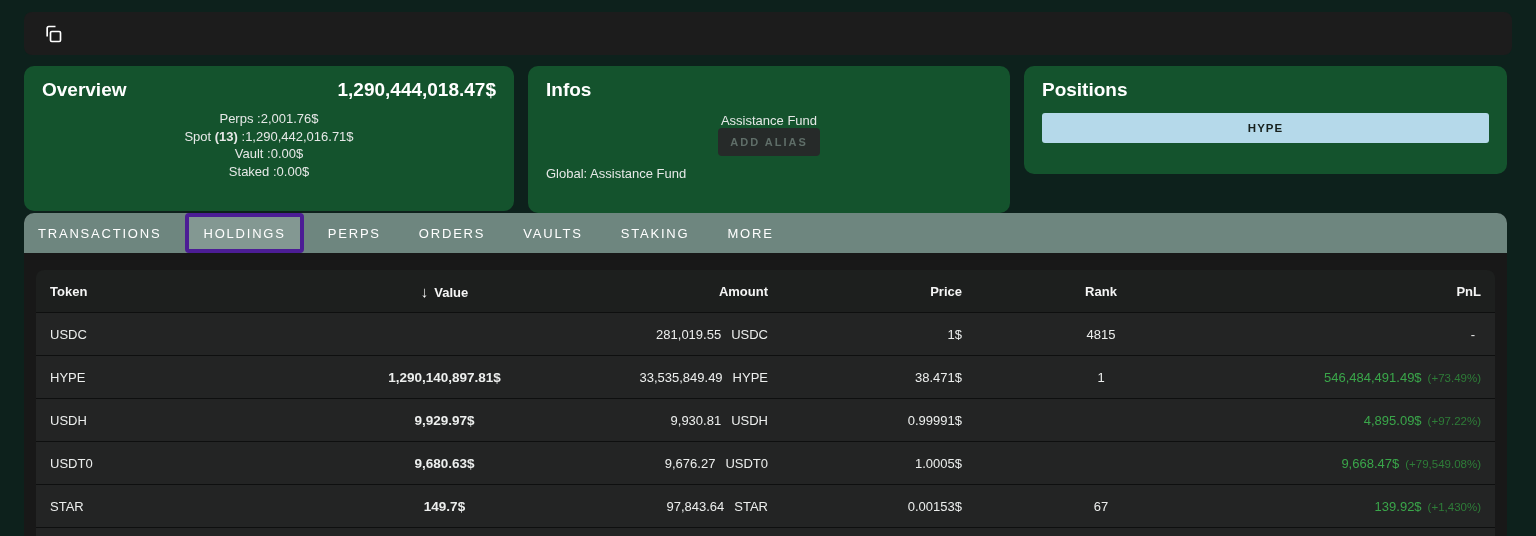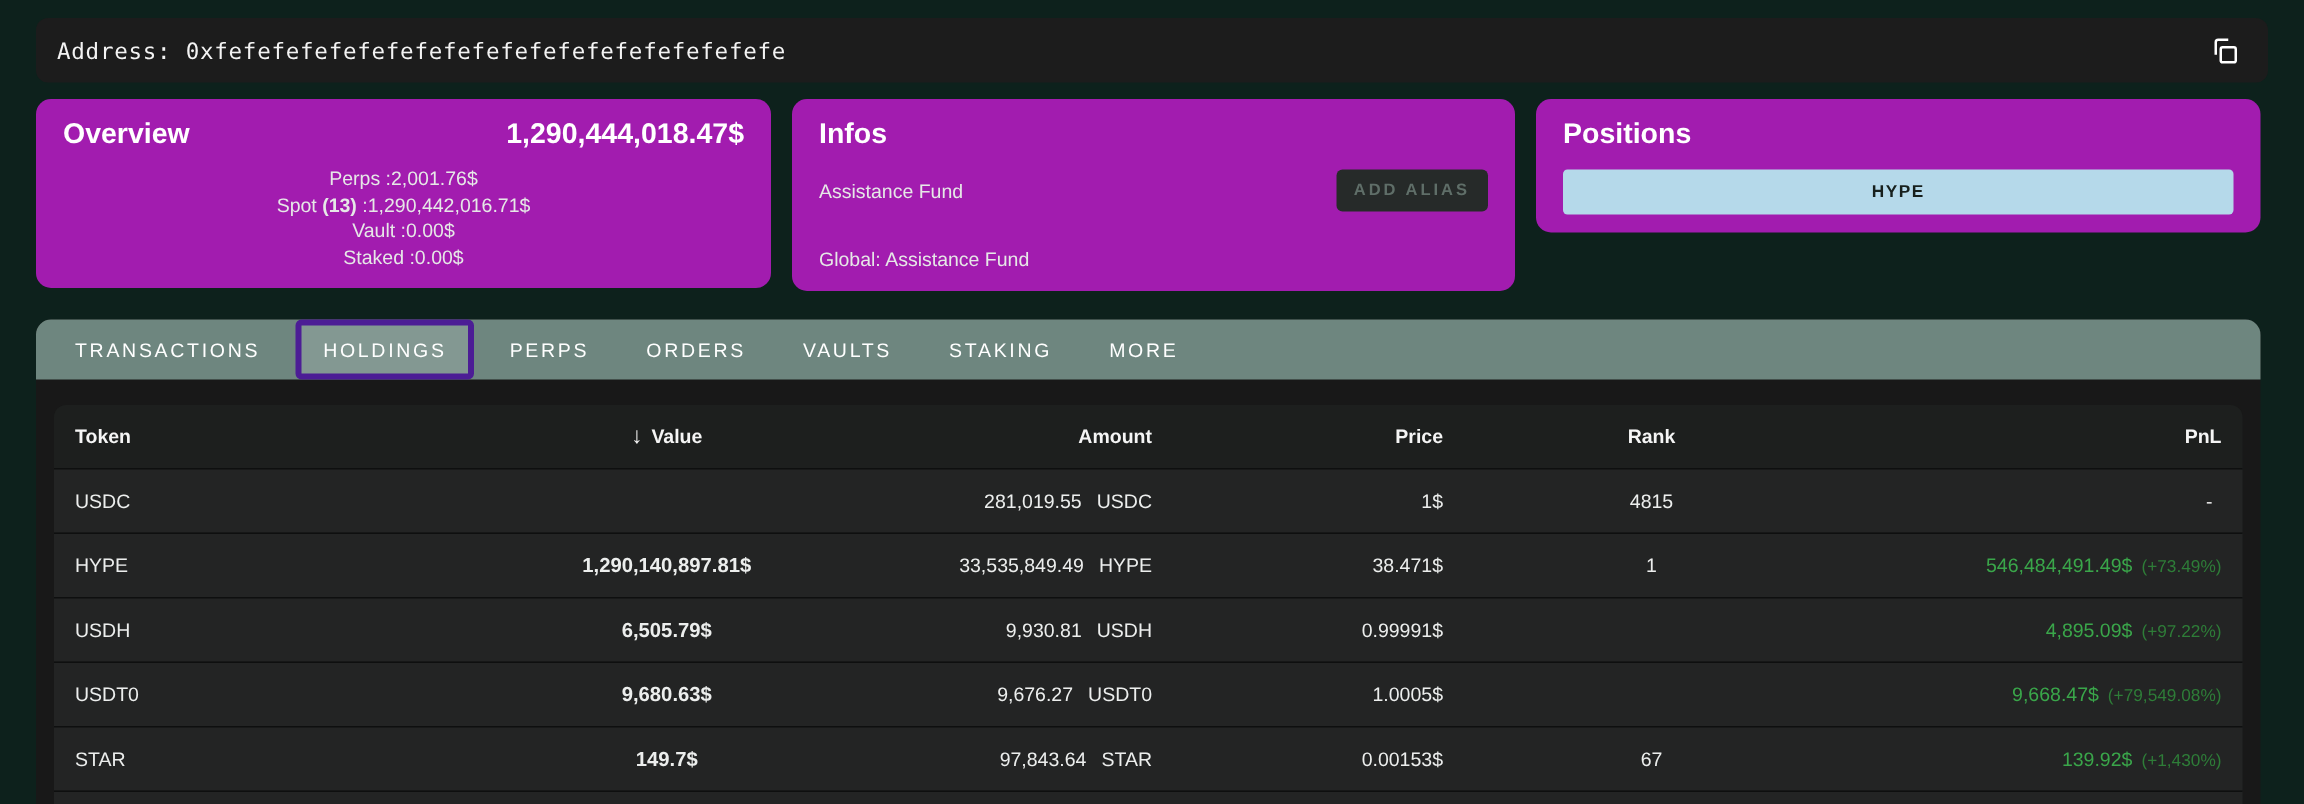--- a/index.html
+++ b/index.html
@@ -29,38 +29,38 @@
     width: 30px; height: 30px; display: flex; align-items: center; justify-content: center;
     background: transparent; border: none; cursor: pointer; border-radius: 4px;
   }
 
   
   .cards {
     position: absolute; left: 24px; top: 66px; width: 1483px;
     display: flex; gap: 14px; align-items: flex-start;
   }
   .card {
-    background: #a21caf; border-radius: 10px;
-    padding: 13px 18px 12px 18px;
+    background: #14532d; border-radius: 10px;
+    padding: 13px 18px 31px 18px;
   }
   .card-overview { width: 490px; }
   .card-infos { width: 482px; }
   .card-positions { flex: 1; }
 
   .card-title { font-size: 19px; font-weight: 700; color: #ffffff; }
   .overview-head { display: flex; justify-content: space-between; align-items: baseline; margin-bottom: 9px; }
   .overview-total { font-size: 19px; font-weight: 700; }
   .stat-row {
     display: flex; justify-content: center;
     font-size: 13px; line-height: 17.5px; color: #e6e8e7;
   }
   .stat-bold { font-weight: 700; }
 
   .infos-title { margin-bottom: 12px; }
-  .infos-name-row { display: flex; justify-content: space-between; align-items: center; height: 28px; }
+  .infos-name-row { display: flex; justify-content: space-between; align-items: center; height: 28px; flex-direction: column; }
   .infos-name, .infos-global { font-size: 13px; color: #e6e8e7; }
   .add-alias-btn {
     background: #262a29; color: #5f6e68;
     font-family: "Liberation Sans", sans-serif;
     font-size: 11px; font-weight: 700; letter-spacing: 2px;
     border: none; border-radius: 4px; padding: 8px 12px; cursor: pointer;
   }
   .infos-global-row { margin-top: 23px; }
 
   .positions-title { margin-bottom: 12px; }
@@ -81,21 +81,21 @@
   .tab-bar {
     height: 40px; background: #6e867f; border-radius: 10px 10px 0 0;
     display: flex; align-items: stretch;
   }
   .tab {
     display: flex; align-items: center;
     padding: 0 14px; margin: 0 5px;
     font-size: 13px; font-weight: 500; letter-spacing: 1.8px;
     color: #ffffff; cursor: pointer; white-space: nowrap;
   }
-  .tab:first-child { margin-left: 12px; }
+  .tab:first-child { margin-left: 0; }
   .tab.selected {
     background: rgba(255,255,255,0.15);
     border: 4px solid #4c1d95;
     border-radius: 4px;
   }
 
   .table-wrap { padding: 17px 12px 0 12px; }
   .t-header {
     position: relative; height: 42px;
     background: #1d1f1e; border-radius: 8px 8px 0 0;
@@ -118,21 +118,20 @@
   .val-bold { font-weight: 700; font-size: 13.5px; }
   .amount-sym { margin-left: 10px; }
   .pnl-val { color: #3aa64a; }
   .pnl-val.neutral { color: #e9e9e9; }
   .pnl-pct { color: #2e7d38; font-size: 11.5px; margin-left: 6px; }
 </style>
 </head>
 <body>
 
 <div class="address-bar">
-  <span class="address-text">Address: 0xfefefefefefefefefefefefefefefefefefefefe</span>
   <button class="copy-btn">
     <span style="display:flex">
       <svg width="20" height="20" viewBox="0 0 24 24" fill="none" stroke="#ffffff" stroke-width="2">
         <rect x="9" y="9" width="12" height="12" rx="1.5"></rect>
         <path d="M5 15 V5 a2 2 0 0 1 2 -2 h8"></path>
       </svg>
     </span>
   </button>
 </div>
 
@@ -214,21 +213,21 @@
       <span class="cell c-token">HYPE</span>
       <span class="cell c-value val-bold">1,290,140,897.81$</span>
       <span class="cell c-amount"><span>33,535,849.49</span><span class="amount-sym">HYPE</span></span>
       <span class="cell c-price">38.471$</span>
       <span class="cell c-rank">1</span>
       <span class="cell c-pnl"><span class="pnl-val">546,484,491.49$</span><span class="pnl-pct">(+73.49%)</span></span>
     </div>
 
     <div class="t-row">
       <span class="cell c-token">USDH</span>
-      <span class="cell c-value val-bold">6,505.79$</span>
+      <span class="cell c-value val-bold">9,929.97$</span>
       <span class="cell c-amount"><span>9,930.81</span><span class="amount-sym">USDH</span></span>
       <span class="cell c-price">0.99991$</span>
       <span class="cell c-rank"></span>
       <span class="cell c-pnl"><span class="pnl-val">4,895.09$</span><span class="pnl-pct">(+97.22%)</span></span>
     </div>
 
     <div class="t-row">
       <span class="cell c-token">USDT0</span>
       <span class="cell c-value val-bold">9,680.63$</span>
       <span class="cell c-amount"><span>9,676.27</span><span class="amount-sym">USDT0</span></span>

